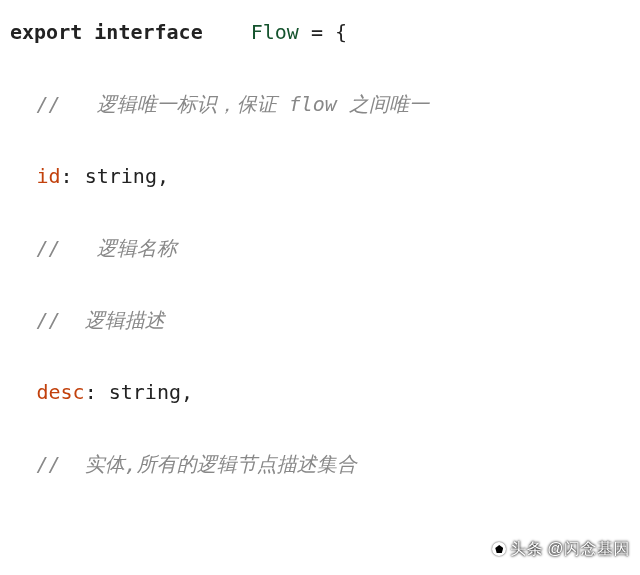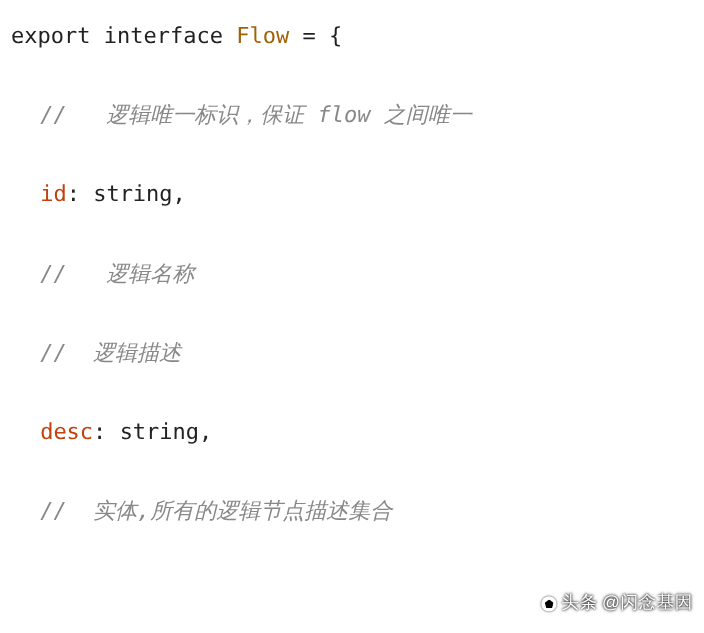--- a/index.html
+++ b/index.html
@@ -13,22 +13,22 @@
     width: 640px;
     height: 575px;
     box-sizing: border-box;
     position: relative;
     overflow: hidden;
   }
   pre {
     margin: 0;
     white-space: pre;
   }
-  .kw { color: #222; font-weight: 400; }
-  .typeName { color: #a16207; font-weight: 400; }
+  .kw { color: #222; font-weight: 700; }
+  .typeName { color: #14532d; font-weight: 400; margin-left: 36px; }
   .punct { color: #222; }
   .comment { color: #888; font-style: italic; }
   .prop { color: #c2410c; }
   .type { color: #222; }
   .indent { display:inline-block; width: 2.2ch; }
   .line { display:block; }
   .watermark {
     position: absolute;
     right: 10px;
     bottom: 8px;

